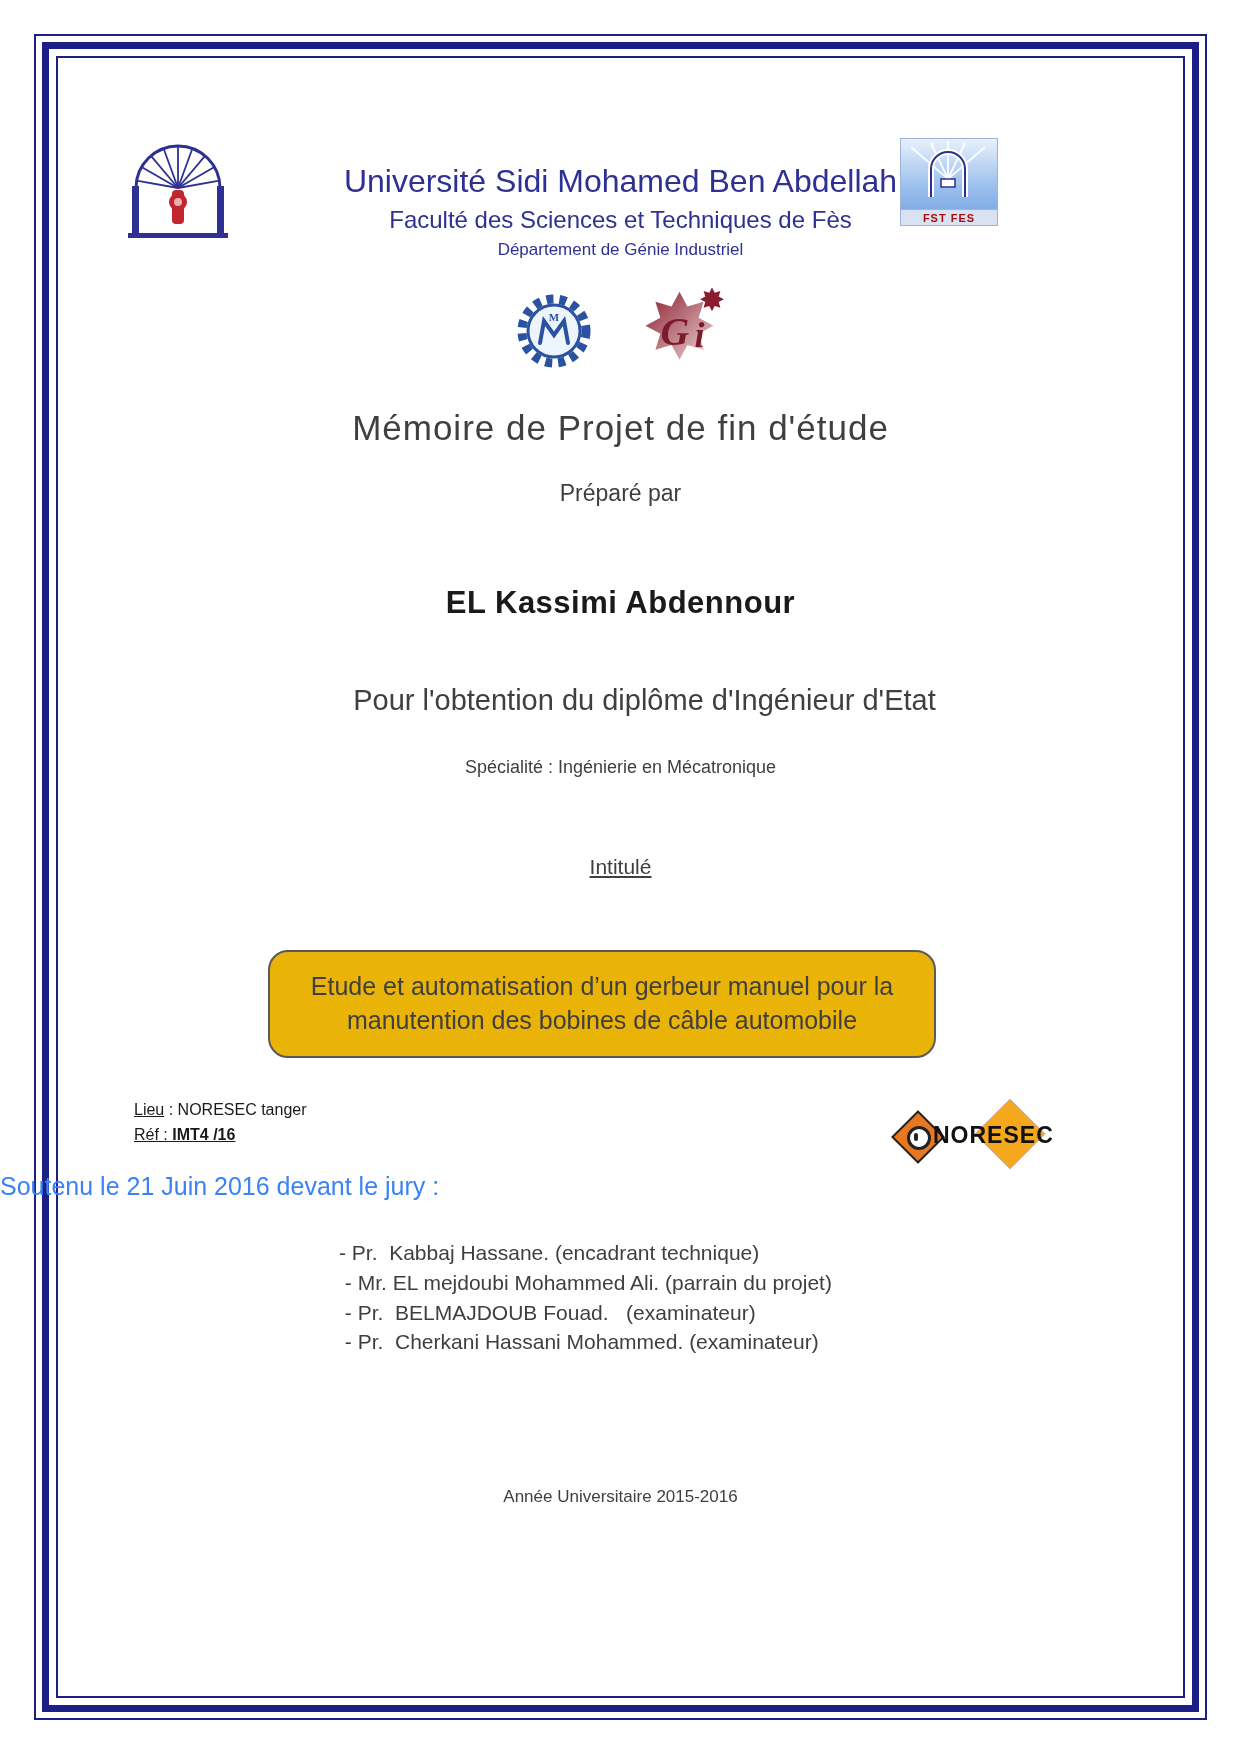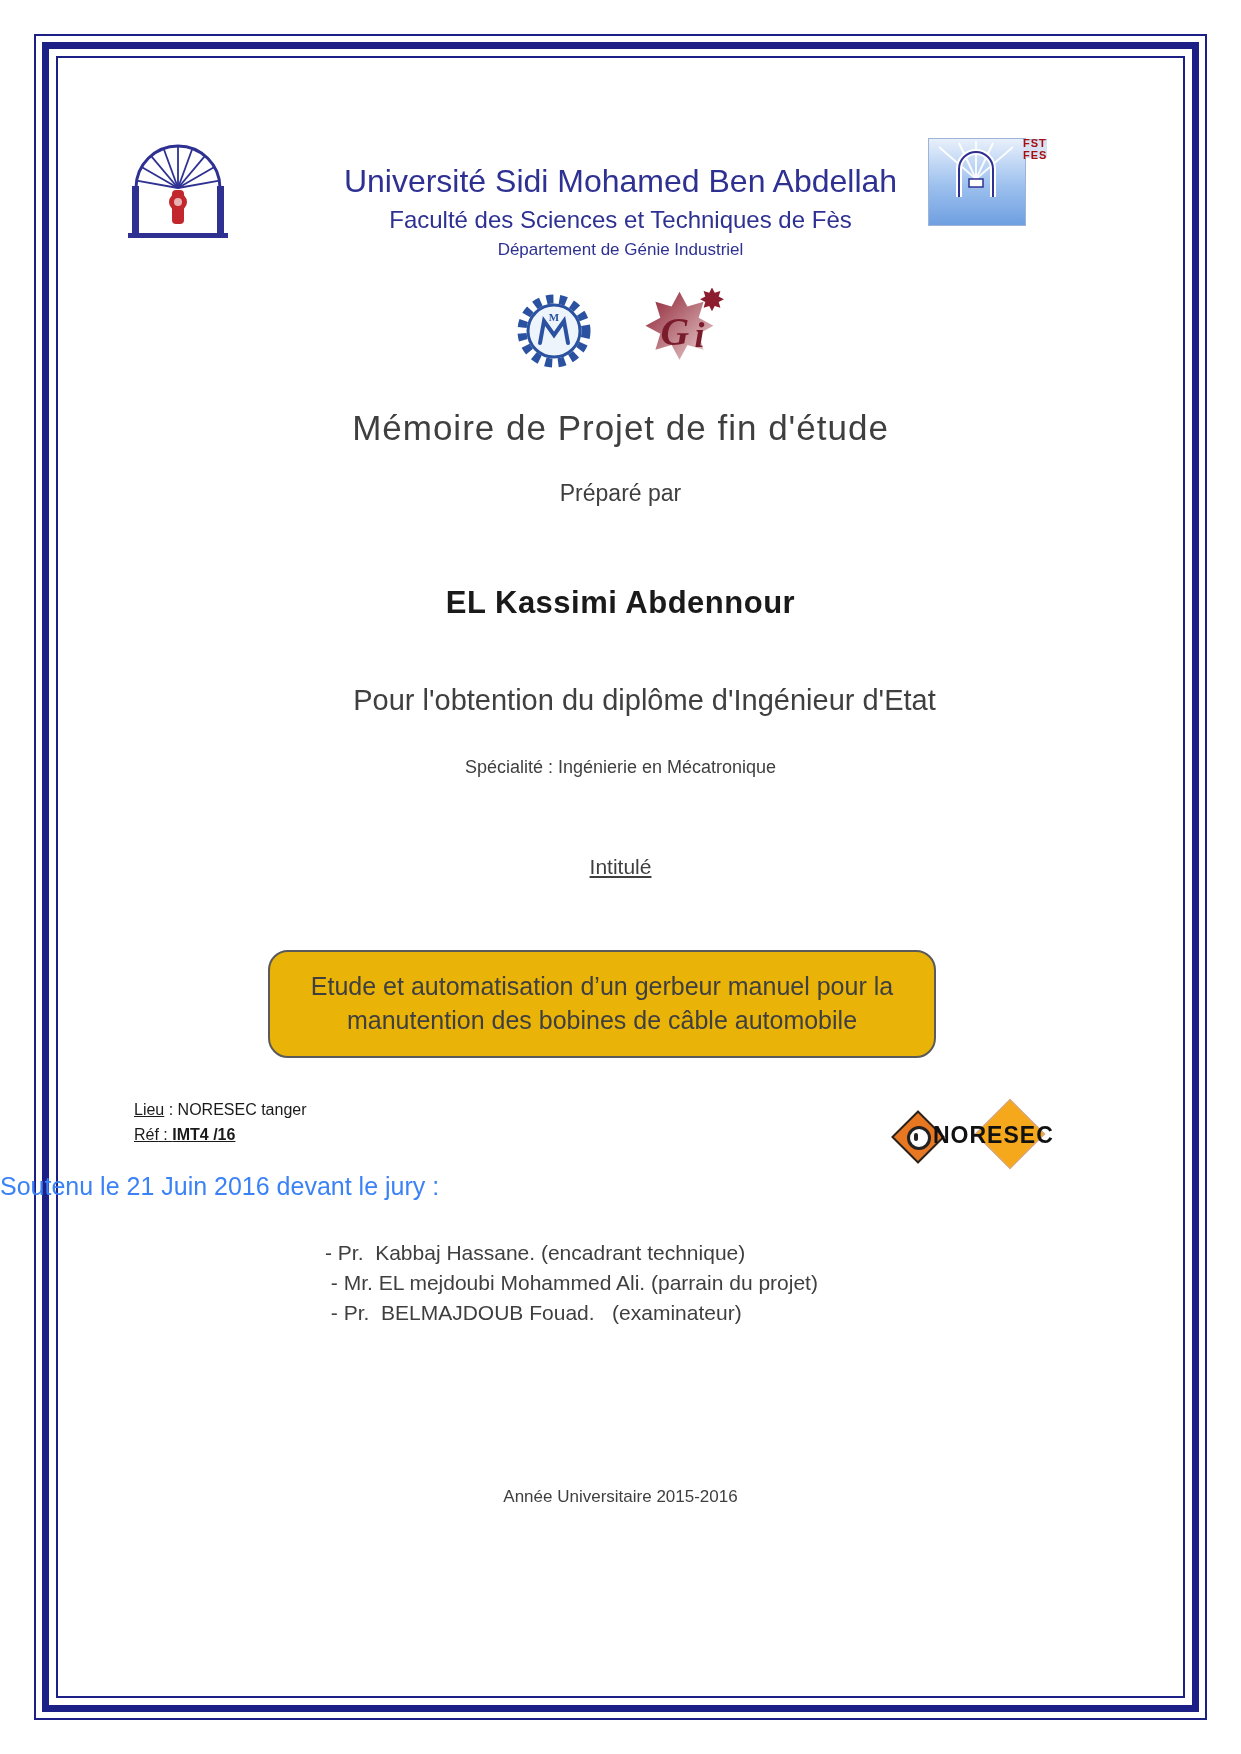--- a/index.html
+++ b/index.html
@@ -12,21 +12,21 @@
   }
   
   .frame-outer{position:absolute;inset:34px;border:2px solid #1b1f86;pointer-events:none;}
   .frame-mid{position:absolute;inset:42px;border:7px solid #1b1f86;pointer-events:none;}
   .frame-inner{position:absolute;inset:56px;border:2px solid #1b1f86;pointer-events:none;}
 
   .blue{color:#2e3192;}
 
   .uni-logo{position:absolute;left:128px;top:130px;width:100px;height:108px;}
   .fst-logo{position:absolute;left:900px;top:138px;width:96px;height:86px;border:1px solid #9db3d8;
-    background:linear-gradient(180deg,#e8f0fb 0%,#9cc0ee 55%,#6f9fe0 100%);display:flex;flex-direction:row;margin-left:28px;}
+    background:linear-gradient(180deg,#e8f0fb 0%,#9cc0ee 55%,#6f9fe0 100%);display:flex;flex-direction:column;}
   .fst-art{flex:1;position:relative;}
   .fst-caption{height:18px;background:#d9e2f2;color:#a50f0f;font-weight:bold;font-size:11px;
     display:flex;align-items:center;justify-content:center;letter-spacing:1px;border-top:1px solid #9db3d8;}
 
   .header-text{position:absolute;top:163px;left:0;width:100%;text-align:center;}
   .header-line1{font-size:32px;}
   .header-line2{font-size:24px;margin-top:6px;}
   .header-line3{font-size:17px;margin-top:6px;}
 
   .logo-row{position:absolute;top:288px;left:0;width:100%;display:flex;justify-content:center;gap:38px;align-items:center;}
@@ -55,21 +55,21 @@
   .noresec-small-diamond{position:absolute;left:6px;top:10px;width:34px;height:34px;background:#e87722;
     transform:rotate(45deg);border:2px solid #222;}
   .noresec-ring{position:absolute;left:14px;top:18px;width:18px;height:18px;border-radius:50%;
     background:#fff;border:3px solid #222;}
   .noresec-dot{position:absolute;left:21px;top:25px;width:4px;height:8px;background:#222;border-radius:2px;}
   .noresec-text{position:absolute;left:40px;top:14px;font-size:23px;font-weight:bold;color:#111;
     letter-spacing:1px;font-family:"Liberation Sans",sans-serif;}
 
   .defense{position:absolute;top:1172px;left:0;width:100%;font-size:25px;color:#3b82f6;}
   .jury{position:absolute;top:1238px;left:325px;font-size:21px;color:#3f3f3f;line-height:1.42;}
-  .jury div{white-space:pre;}
+  .jury div{white-space:pre;margin-left:14px;}
 
   .footer{position:absolute;top:1487px;left:0;width:100%;text-align:center;font-size:17px;color:#3f3f3f;}
 </style>
 </head>
 <body>
 
 <div class="page">
 
   <div class="frame-outer"></div>
   <div class="frame-mid"></div>
@@ -171,17 +171,18 @@
     <div class="noresec-ring"></div>
     <div class="noresec-dot"></div>
     <div class="noresec-text">NORESEC</div>
   </div>
 
   <div class="defense">Soutenu le 21 Juin 2016 devant le jury :</div>
   <div class="jury">
     <div>- Pr.  Kabbaj Hassane. (encadrant technique)</div>
     <div> - Mr. EL mejdoubi Mohammed Ali. (parrain du projet)</div>
     <div> - Pr.  BELMAJDOUB Fouad.   (examinateur)</div>
+    <div> - Pr.  Cherkani Hassani Mohammed. (examinateur)</div>
   </div>
 
   <div class="footer">Année Universitaire 2015-2016</div>
 
 </div>
 
 </body></html>

